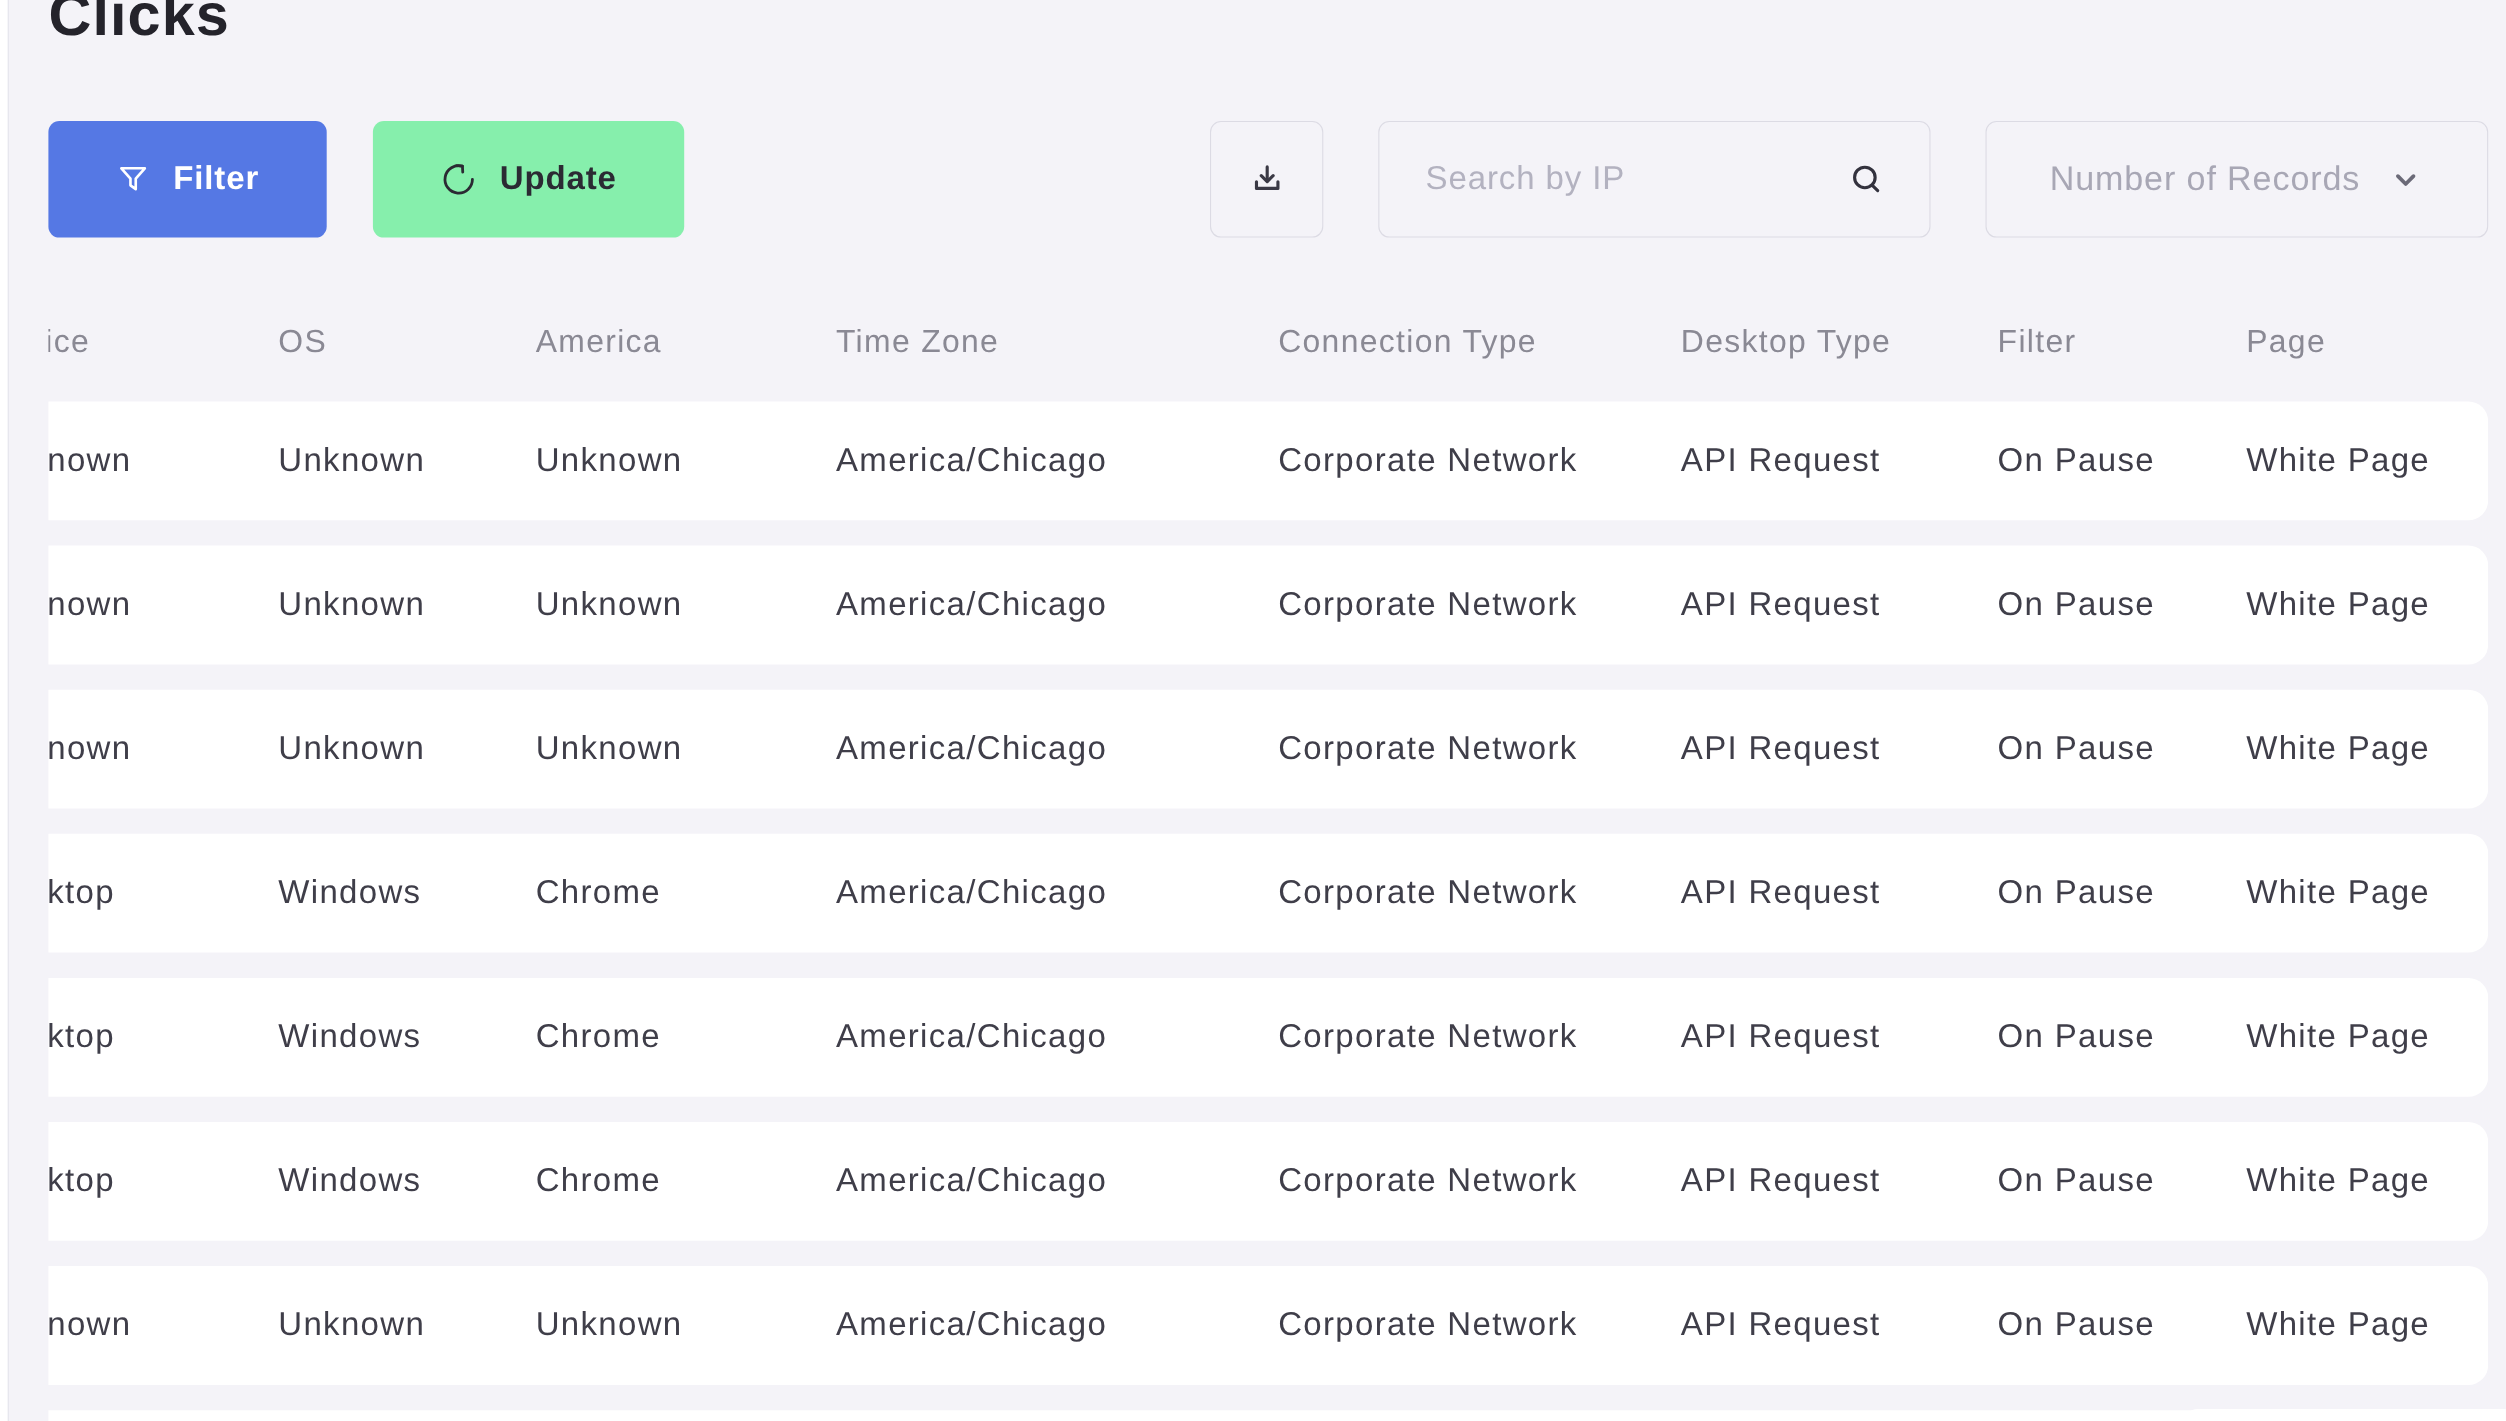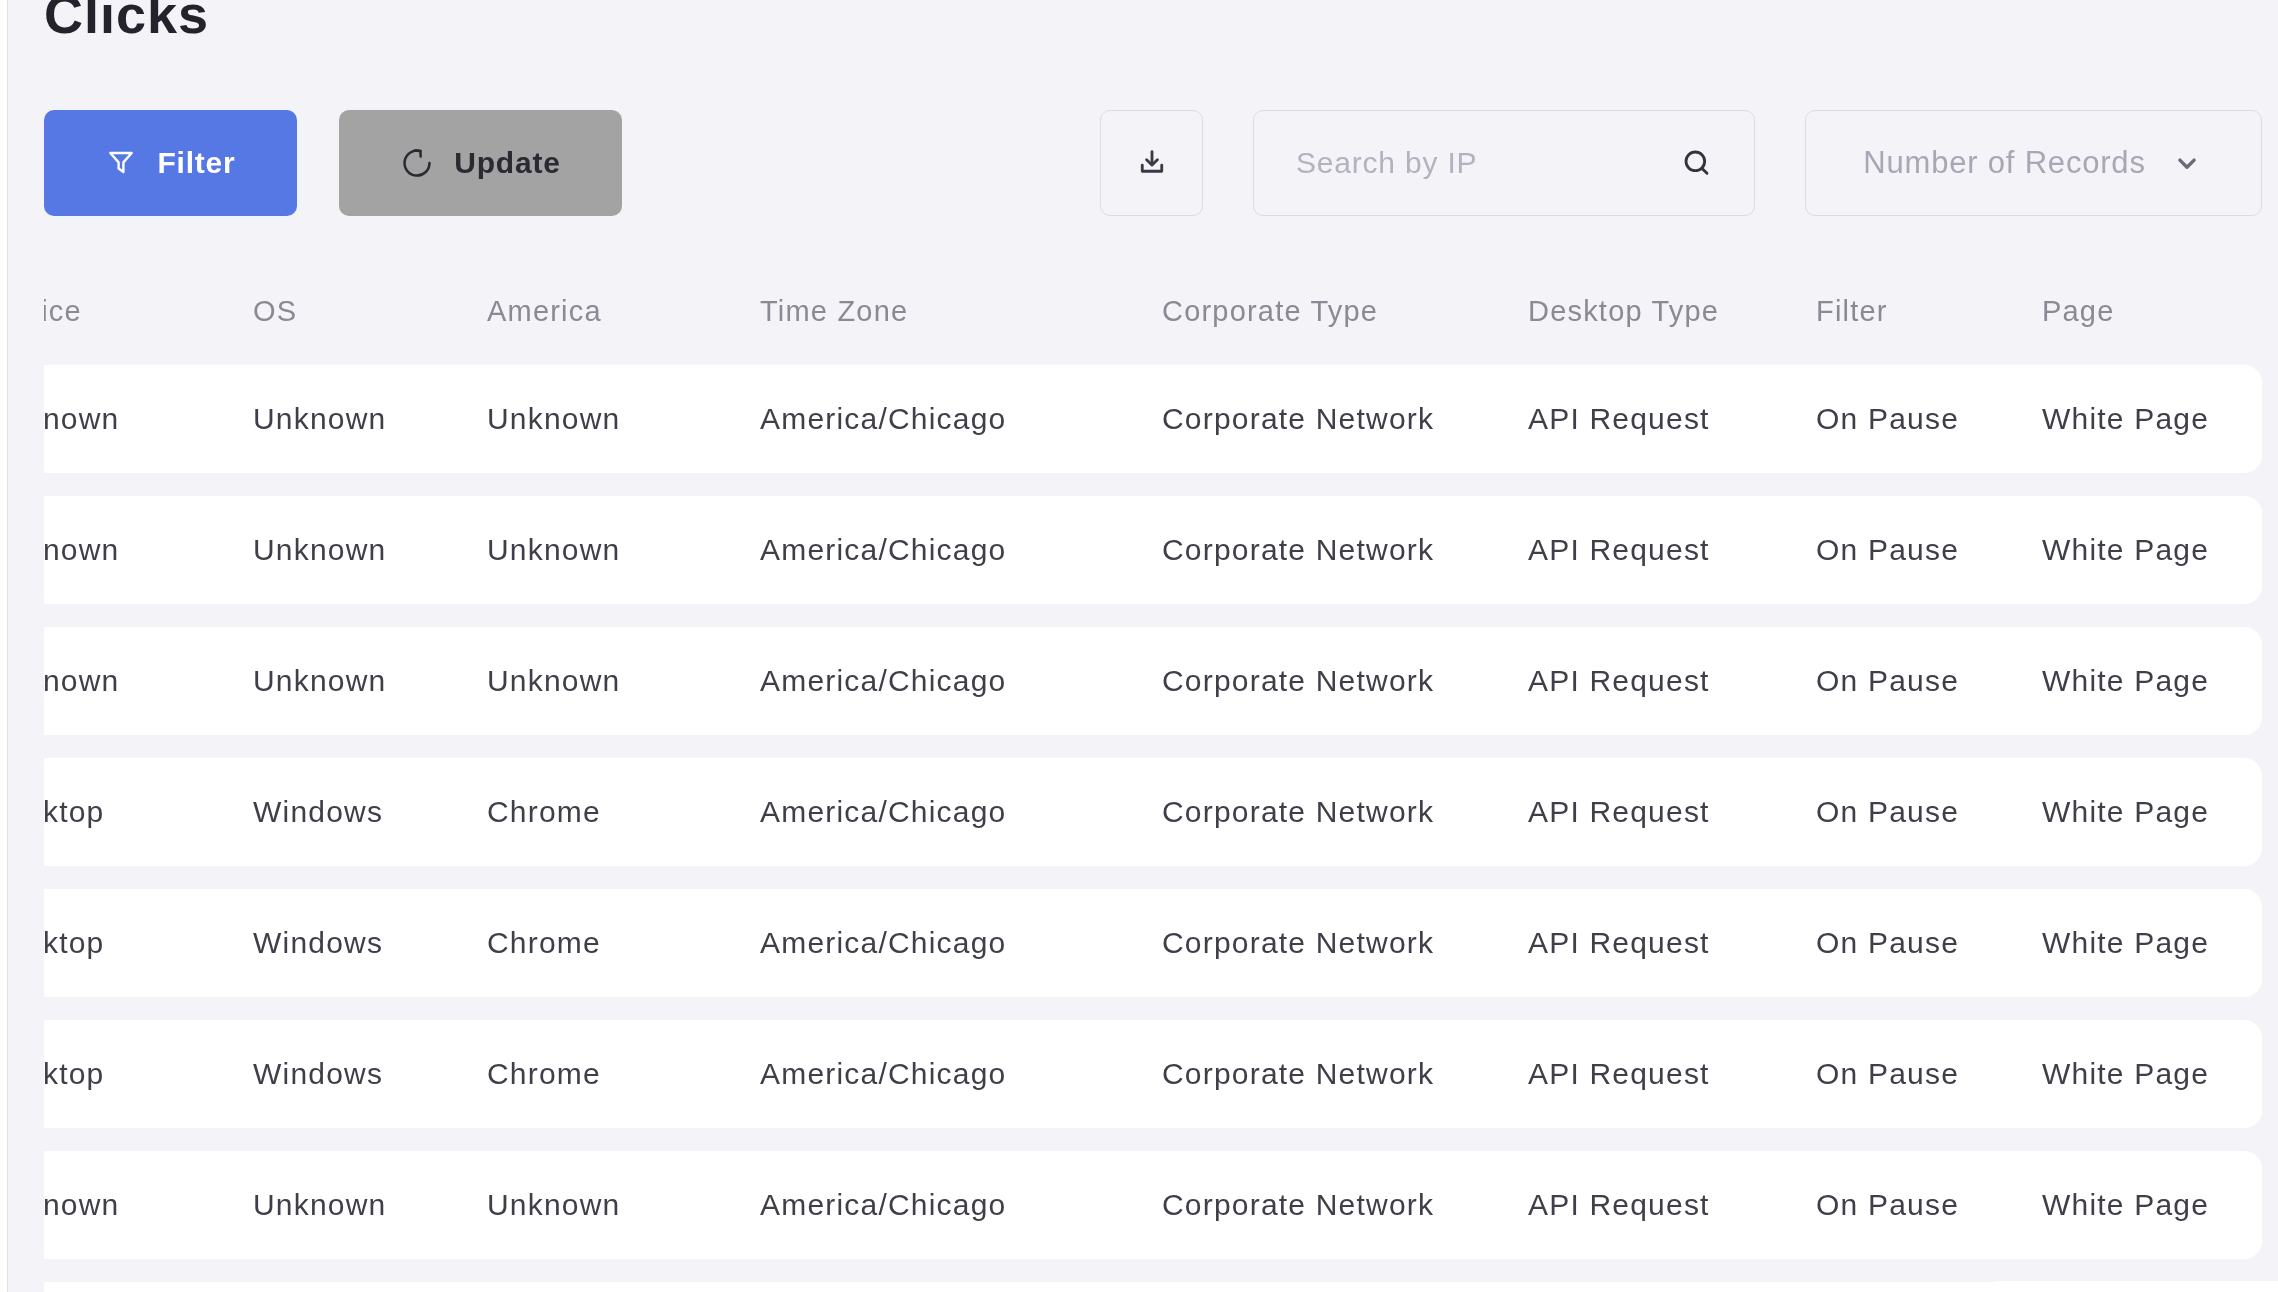--- a/index.html
+++ b/index.html
@@ -29,21 +29,21 @@
   }
   .controls .left-group { display:flex; gap:42px; }
   .controls .right-group { display:flex; gap:50px; }
   .btn {
     display:flex; align-items:center; justify-content:center; gap:20px;
     border:none; border-radius:10px; cursor:pointer;
     font-family:inherit; font-size:30px; font-weight:600; letter-spacing:0.8px;
     height:106px;
   }
   .btn-filter { width:253px; background:#5578e4; color:#ffffff; }
-  .btn-update { width:283px; background:#a3a3a3; color:#2b2a33; }
+  .btn-update { width:283px; background:#86efac; color:#2b2a33; }
   .btn-export {
     width:103px; background:transparent;
     border:1px solid #dcdbe4; border-radius:10px; cursor:pointer;
     display:flex; align-items:center; justify-content:center;
   }
   .search-wrap {
     position:relative; width:502px; height:106px;
   }
   .search-wrap input {
     width:100%; height:100%;
@@ -157,21 +157,21 @@
   </div>
 
   <div class="table-viewport">
     <div class="table-inner">
 
       <div class="tgrid thead">
         <div class="th">Device</div>
         <div class="th">OS</div>
         <div class="th">America</div>
         <div class="th">Time Zone</div>
-        <div class="th">Corporate Type</div>
+        <div class="th">Connection Type</div>
         <div class="th">Desktop Type</div>
         <div class="th">Filter</div>
         <div class="th">Page</div>
       </div>
 
       <div class="rows">
 
         <div class="tgrid trow">
           <div class="td">Unknown</div>
           <div class="td">Unknown</div>

